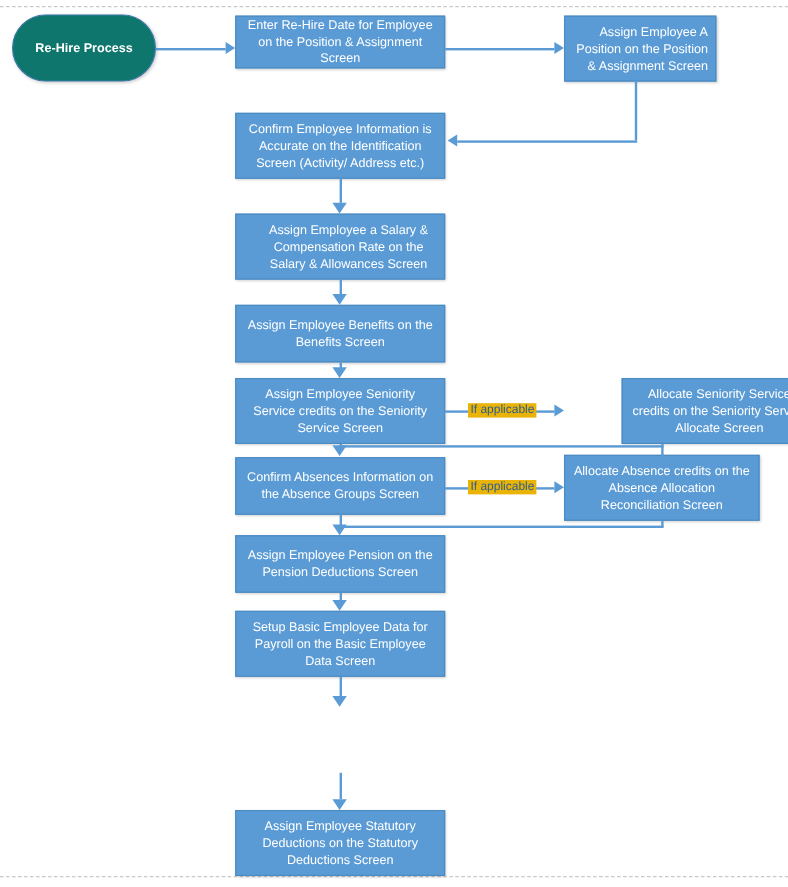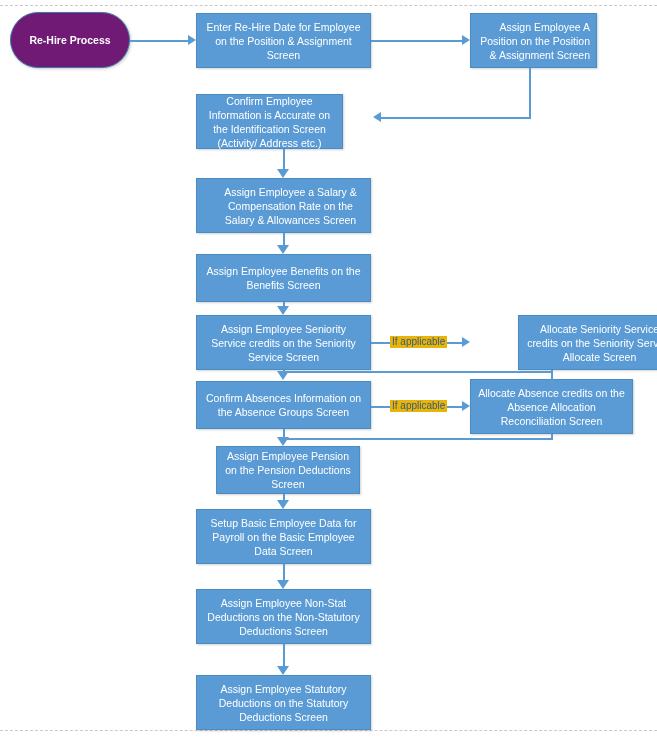--- a/index.html
+++ b/index.html
@@ -34,21 +34,21 @@
     line-height: 14px;
     text-align: center;
     display: flex;
     align-items: center;
     justify-content: center;
     padding: 2px 6px;
     box-shadow: 1px 1px 2px rgba(0,0,0,0.18);
   }
   .node.start {
     border-radius: 28px;
-    background: #701a75;
+    background: #0f766e;
     border: 1px solid #3d7aa8;
     font-weight: bold;
     box-shadow: 1px 1px 3px rgba(0,0,0,0.22);
   }
   .node .label {
     display: block;
     width: 100%;
   }
   
   .conn-h {
@@ -97,29 +97,29 @@
 
 <div id="canvas">
 
   <div class="guide" style="top:5px;"></div>
   <div class="guide" style="top:730px;"></div>
 
   <div class="node start" style="left:10px; top:12px; width:120px; height:56px;">
     <span class="label">Re-Hire Process</span>
   </div>
 
-  <div class="node" style="left:196px; top:13px; width:175px; height:55px;justify-content:center;">
+  <div class="node" style="left:196px; top:13px; width:175px; height:44px;justify-content:center;">
     <span class="label">Enter Re-Hire Date for Employee on the Position &amp; Assignment Screen</span>
   </div>
 
   <div class="node" style="left:470px; top:13px; width:127px; height:55px;text-align:right;">
     <span class="label">Assign Employee A Position on the Position &amp; Assignment Screen</span>
   </div>
 
-  <div class="node" style="left:196px; top:94px; width:147px; height:55px;">
+  <div class="node" style="left:196px; top:94px; width:175px; height:55px;">
     <span class="label">Confirm Employee Information is Accurate on the Identification Screen (Activity/ Address etc.)</span>
   </div>
 
   <div class="node" style="left:196px; top:178px; width:175px; height:55px;padding-left:20px;">
     <span class="label">Assign Employee a Salary &amp; Compensation Rate on the Salary &amp; Allowances Screen</span>
   </div>
 
   <div class="node" style="left:196px; top:254px; width:175px; height:48px;">
     <span class="label">Assign Employee Benefits on the Benefits Screen</span>
   </div>
@@ -133,31 +133,28 @@
   </div>
 
   <div class="node" style="left:196px; top:381px; width:175px; height:48px;justify-content:flex-end;">
     <span class="label">Confirm Absences Information on the Absence Groups Screen</span>
   </div>
 
   <div class="node" style="left:470px; top:379px; width:163px; height:55px;">
     <span class="label">Allocate Absence credits on the Absence Allocation Reconciliation Screen</span>
   </div>
 
-  <div class="node" style="left:196px; top:446px; width:144px; height:48px;margin-left:20px;">
+  <div class="node" style="left:196px; top:446px; width:175px; height:48px;">
     <span class="label">Assign Employee Pension on the Pension Deductions Screen</span>
   </div>
 
   <div class="node" style="left:196px; top:509px; width:175px; height:55px;">
     <span class="label">Setup Basic Employee Data for Payroll on the Basic Employee Data Screen</span>
   </div>
 
-  <div class="node" style="left:196px; top:589px; width:175px; height:55px;">
-    <span class="label">Assign Employee Non-Stat Deductions on the Non-Statutory Deductions Screen</span>
-  </div>
 
   <div class="node" style="left:196px; top:675px; width:175px; height:55px;">
     <span class="label">Assign Employee Statutory Deductions on the Statutory Deductions Screen</span>
   </div>
 
   <div class="conn-h" style="left:130px; top:40px; width:58px;"></div>
   <div class="arrow-r" style="left:188px; top:35px;"></div>
 
   <div class="conn-h" style="left:371px; top:40px; width:91px;"></div>
   <div class="arrow-r" style="left:462px; top:35px;"></div>

